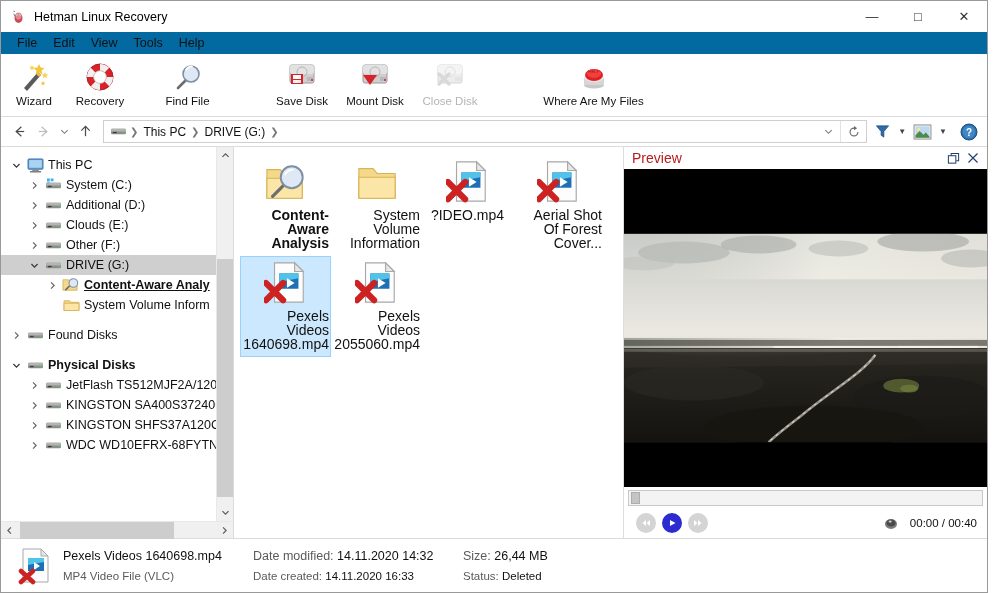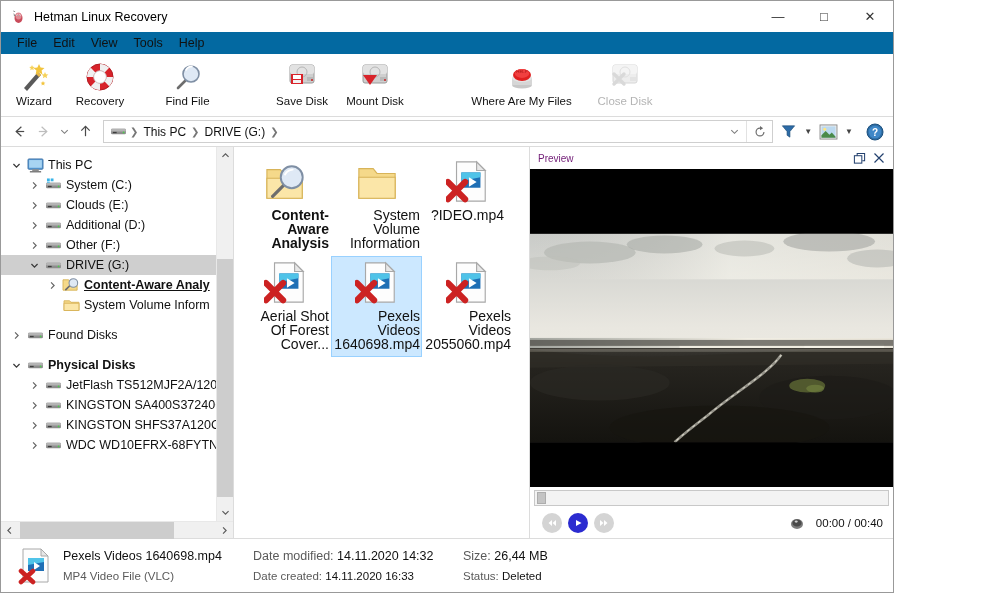--- a/index.html
+++ b/index.html
@@ -6,21 +6,21 @@
   html, body {
     margin: 0; padding: 0;
     width: 994px; height: 593px;
     overflow: hidden;
     font-family: "Liberation Sans", sans-serif;
     font-size: 12px;
     color: #000;
     background: #fff;
   }
   #app {
-    width: 894px; height: 593px;
+    width: 988px; height: 593px;
     position: relative;
     border: 1px solid #999;
     background: #fff;
     display: flex;
     flex-direction: column;
   }
 
   
   .titlebar {
     height: 31px;
@@ -244,21 +244,21 @@
     display: flex;
     flex-direction: column;
     border-left: 1px solid #dcdcdc;
     background: #fff;
     min-height: 0;
   }
   .prevhead {
     height: 22px; flex: 0 0 22px;
     display: flex; align-items: center;
     padding: 0 4px 0 8px;
-    font-size: 10px; color: #701a75;
+    font-size: 14px; color: #b91c1c;
   }
   .prevhead .t { flex: 1 1 auto; }
   .prevhead .hb {
     width: 20px; height: 20px;
     display:flex; align-items:center; justify-content:center;
     color: #23406e; font-size: 12px;
   }
   .video {
     flex: 1 1 auto;
     background: #000;
@@ -416,45 +416,45 @@
           <rect x="5" y="4" width="24" height="9" rx="2" fill="#e2e2e2"></rect>
           <circle cx="17" cy="11" r="5" fill="none" stroke="#b5b5b5"></circle>
           <rect x="22" y="16" width="6" height="4" fill="#b9b9b9"></rect>
           <circle cx="27" cy="19" r="1" fill="#cc2222"></circle>
           <path d="M5 14 L19 14 L12 24 Z" fill="#d8232a"></path>
         </svg>
       </div>
       <div class="lbl">Mount Disk</div>
     </div>
 
+    <div class="tbtn disabled" style="width:72px">
+      <div class="ico">
+        <svg width="34" height="32" viewBox="0 0 34 32">
+          <rect x="5" y="4" width="24" height="18" rx="2" fill="#ededed" stroke="#d6d6d6"></rect>
+          <rect x="5" y="4" width="24" height="9" rx="2" fill="#f4f4f4"></rect>
+          <circle cx="17" cy="11" r="5" fill="none" stroke="#e0e0e0"></circle>
+          <rect x="22" y="16" width="6" height="4" fill="#e3e3e3"></rect>
+          <path d="M6 13 L16 23 M16 13 L6 23" stroke="#d9d9d9" stroke-width="3.4" stroke-linecap="round"></path>
+        </svg>
+      </div>
+      <div class="lbl">Close Disk</div>
+    </div>
+
     <div class="tbtn" style="width:135px;margin-left:40px">
       <div class="ico">
         <svg width="34" height="32" viewBox="0 0 34 32">
           <ellipse cx="17" cy="24" rx="10" ry="3.6" fill="#c7c7c7"></ellipse>
           <rect x="7" y="17" width="20" height="7" fill="#d6d6d6"></rect>
           <ellipse cx="17" cy="17" rx="10" ry="4" fill="#e4e4e4"></ellipse>
           <ellipse cx="17" cy="14" rx="9" ry="6" fill="#e02020"></ellipse>
           <ellipse cx="17" cy="12.5" rx="7.2" ry="4.4" fill="#f04040"></ellipse>
           <text x="17" y="12.4" font-size="4.4" fill="#a81414" text-anchor="middle" font-family="Liberation Sans, sans-serif">HELP</text>
         </svg>
       </div>
       <div class="lbl">Where Are My Files</div>
-    </div>
-
-    <div class="tbtn disabled" style="width:72px">
-      <div class="ico">
-        <svg width="34" height="32" viewBox="0 0 34 32">
-          <rect x="5" y="4" width="24" height="18" rx="2" fill="#ededed" stroke="#d6d6d6"></rect>
-          <rect x="5" y="4" width="24" height="9" rx="2" fill="#f4f4f4"></rect>
-          <circle cx="17" cy="11" r="5" fill="none" stroke="#e0e0e0"></circle>
-          <rect x="22" y="16" width="6" height="4" fill="#e3e3e3"></rect>
-          <path d="M6 13 L16 23 M16 13 L6 23" stroke="#d9d9d9" stroke-width="3.4" stroke-linecap="round"></path>
-        </svg>
-      </div>
-      <div class="lbl">Close Disk</div>
     </div>
   </div>
 
   <div class="addressbar">
     <div class="navbtn">
       <svg width="15" height="15" viewBox="0 0 16 16">
           <path d="M10 3 L4.5 8 L10 13" fill="none" stroke="#4a4a4a" stroke-width="1.3"></path>
           <line x1="4.5" y1="8" x2="13" y2="8" stroke="#4a4a4a" stroke-width="1.3"></line>
         </svg>
     </div>
@@ -577,37 +577,37 @@
                 </svg>
               </span>
               <span class="ti">
                 <svg width="17" height="13" viewBox="0 0 18 14">
                   <rect x="1" y="4" width="16" height="6" rx="1.2" fill="#8d8d8d"></rect>
                   <rect x="1" y="4" width="16" height="3" rx="1.2" fill="#b4b4b4"></rect>
                   <rect x="3" y="7.4" width="4" height="1.4" fill="#3c3c3c"></rect>
                   <circle cx="14.5" cy="8" r="0.9" fill="#49d049"></circle>
                 </svg>
               </span>
-              <span class="tl">Clouds (E:)</span>
+              <span class="tl">Additional (D:)</span>
             </div>
             <div class="trow" style="padding-left: 24px;">
               <span class="exp">
                 <svg width="9" height="9" viewBox="0 0 10 10">
                   <path d="M3.4 1.6 L6.8 5 L3.4 8.4" fill="none" stroke="#636363" stroke-width="1.3"></path>
                 </svg>
               </span>
               <span class="ti">
                 <svg width="17" height="13" viewBox="0 0 18 14">
                   <rect x="1" y="4" width="16" height="6" rx="1.2" fill="#8d8d8d"></rect>
                   <rect x="1" y="4" width="16" height="3" rx="1.2" fill="#b4b4b4"></rect>
                   <rect x="3" y="7.4" width="4" height="1.4" fill="#3c3c3c"></rect>
                   <circle cx="14.5" cy="8" r="0.9" fill="#49d049"></circle>
                 </svg>
               </span>
-              <span class="tl">Additional (D:)</span>
+              <span class="tl">Clouds (E:)</span>
             </div>
             <div class="trow" style="padding-left: 24px;">
               <span class="exp">
                 <svg width="9" height="9" viewBox="0 0 10 10">
                   <path d="M3.4 1.6 L6.8 5 L3.4 8.4" fill="none" stroke="#636363" stroke-width="1.3"></path>
                 </svg>
               </span>
               <span class="ti">
                 <svg width="17" height="13" viewBox="0 0 18 14">
                   <rect x="1" y="4" width="16" height="6" rx="1.2" fill="#8d8d8d"></rect>

